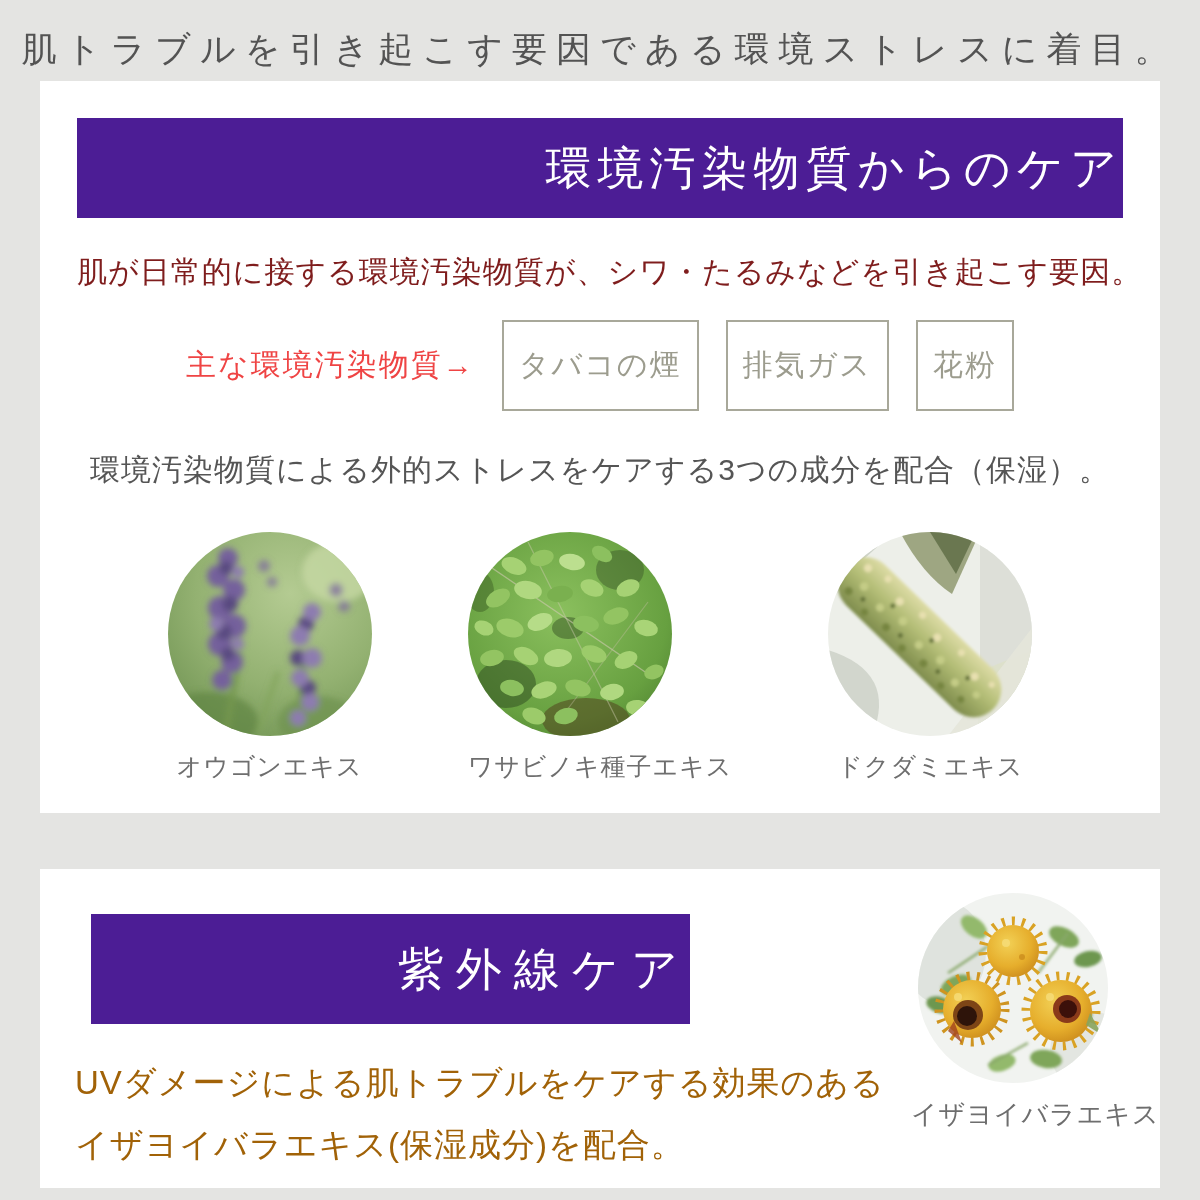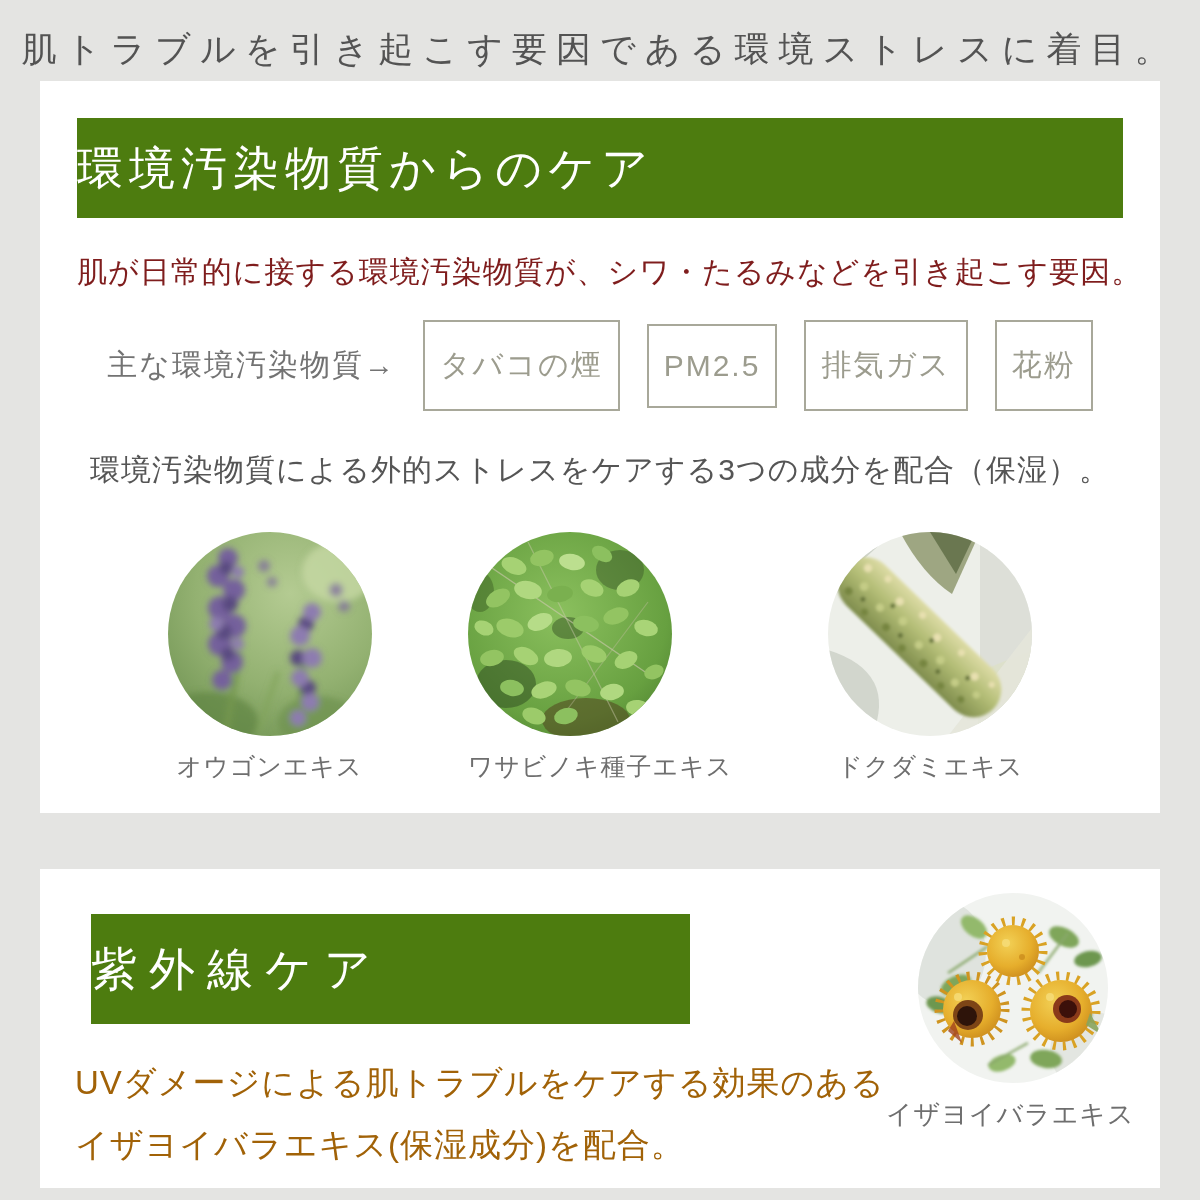--- a/index.html
+++ b/index.html
@@ -19,34 +19,34 @@
     color:#535353;
     white-space:nowrap;
   }
   .card{
     width:1120px;margin:0 auto;background:#ffffff;box-sizing:border-box;
   }
   .card-care{
     padding:37px 37px 30px;
   }
   .banner{
-    background:#4d7c0f;color:#ffffff;text-align:left;
+    background:#4c1d95;color:#ffffff;text-align:right;
     font-size:46px;font-weight:500;letter-spacing:6px;
     height:100px;line-height:100px;white-space:nowrap;
   }
   .care-intro{
     margin:34px 0 0;text-align:center;
     font-size:30px;letter-spacing:1px;color:#7f1d1d;white-space:nowrap;
   }
   .pollutant-row{
     margin-top:27px;
     display:flex;justify-content:center;align-items:center;gap:27px;
   }
   .pollutant-label{
-    font-size:30px;letter-spacing:2px;color:#737373;white-space:nowrap;
+    font-size:30px;letter-spacing:2px;color:#ef4444;white-space:nowrap;
   }
   .pollutant-box{
     border:2px solid #a8a89a;color:#9c9c8e;
     font-size:30px;letter-spacing:2px;
     padding:23px 15px;white-space:nowrap;
   }
   .ingredients-intro{
     margin:39px 0 0;text-align:center;
     font-size:30px;letter-spacing:1px;color:#555555;white-space:nowrap;
   }
@@ -74,39 +74,38 @@
   }
   .uv-text{
     margin:28px 0 0;font-size:33px;letter-spacing:1px;color:#a16207;
     line-height:62px;white-space:nowrap;
   }
   .uv-circle{
     position:absolute;top:24px;right:52px;
     width:190px;height:190px;border-radius:50%;overflow:hidden;
   }
   .uv-caption{
-    position:absolute;top:228px;right:34px;width:240px;
+    position:absolute;top:228px;right:9px;width:240px;
     text-align:right;font-size:26px;letter-spacing:1px;color:#6e6e6e;white-space:nowrap;
   }
 </style>
 </head>
 <body>
 
 <div class="page-heading">肌トラブルを引き起こす要因である環境ストレスに着目。</div>
 
 <section class="card card-care">
 
   <div class="banner">環境汚染物質からのケア</div>
 
   <p class="care-intro">肌が日常的に接する環境汚染物質が、シワ・たるみなどを引き起こす要因。</p>
 
   <div class="pollutant-row">
     <span class="pollutant-label">主な環境汚染物質→</span>
     <span class="pollutant-box">タバコの煙</span>
-    <span class="pollutant-box">PM2.5</span>
     <span class="pollutant-box">排気ガス</span>
     <span class="pollutant-box">花粉</span>
   </div>
 
   <p class="ingredients-intro">環境汚染物質による外的ストレスをケアする3つの成分を配合（保湿）。</p>
 
   <div class="circles-row">
 
     <div class="ingredient">
       <span class="circle">

